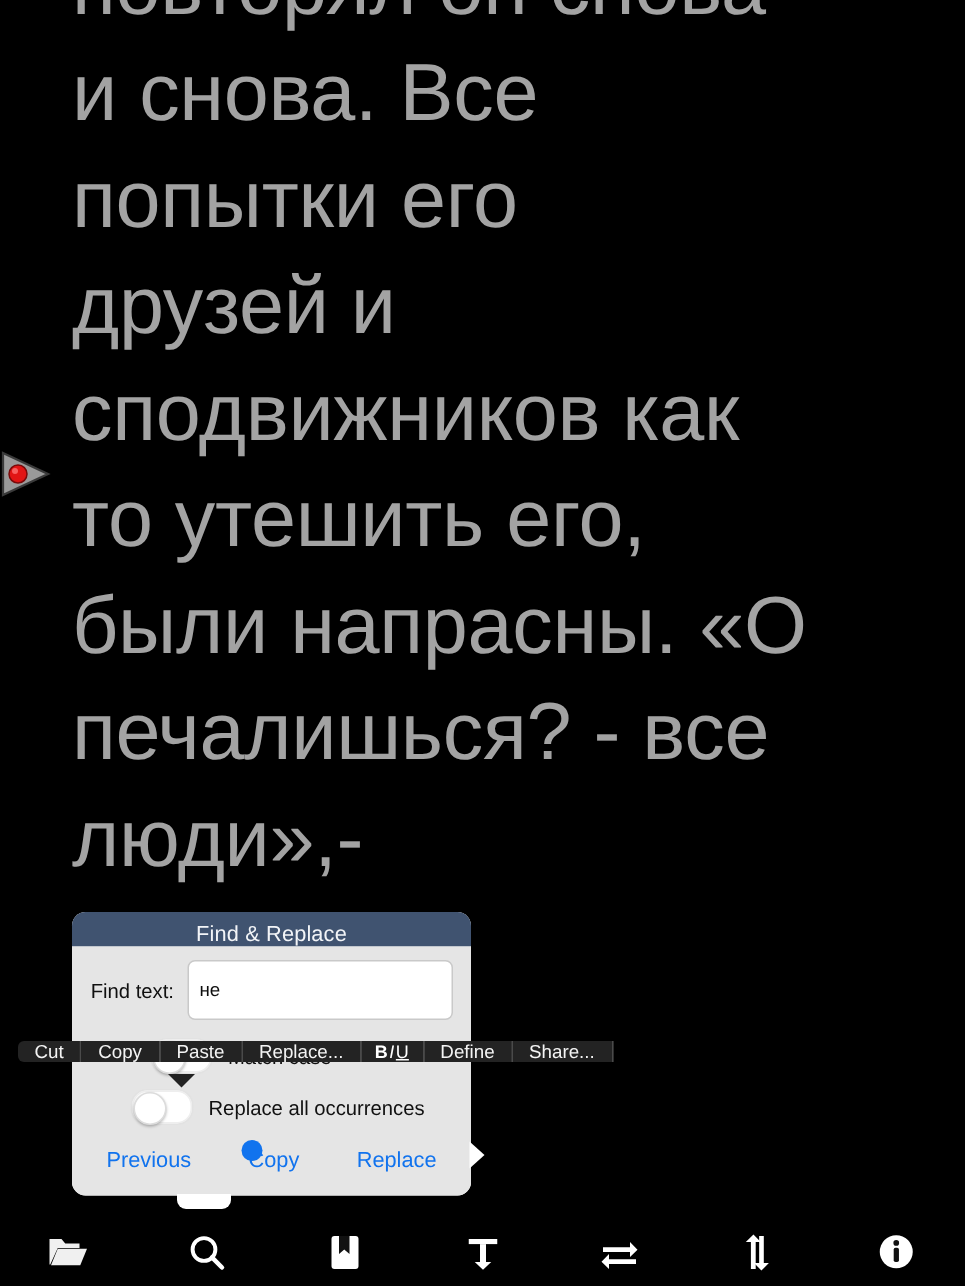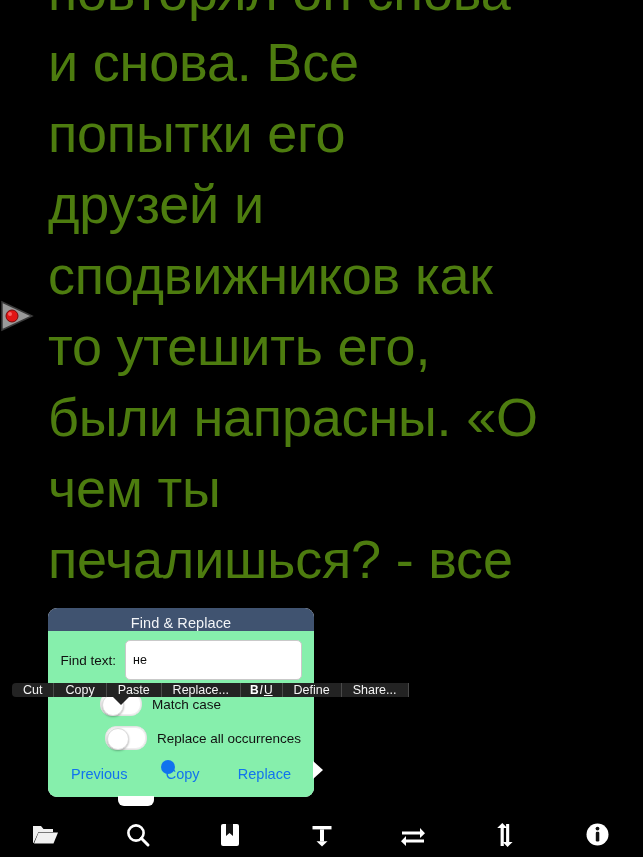--- a/index.html
+++ b/index.html
@@ -21,21 +21,21 @@
     position: absolute;
     left: 0; top: 0;
     width: 643px;
     height: 812px;
     background: #000;
     overflow: hidden;
     box-sizing: border-box;
     padding: 0 14px 0 48px;
   }
   #reader-text .line {
-    color: #4d7c0f;
+    color: #a3a3a3;
     font-size: 54px;
     line-height: 71px;
     font-weight: 400;
     white-space: nowrap;
     letter-spacing: -0.2px;
   }
   #reader-text .line:first-child {
     margin-top: -44px;
   }
 
@@ -65,21 +65,21 @@
     background: #405370;
     color: #f2f4f7;
     font-size: 14.5px;
     text-align: center;
     padding: 7px 0 0;
     border-radius: 9px 9px 0 0;
     letter-spacing: 0.1px;
   }
   #find-replace-dialog .dlg-body {
     padding: 0 0 0 0;
-    background: #86efac;
+    background: #e5e5e5;
     border-radius: 0 0 9px 9px;
   }
   .field-row {
     display: flex;
     align-items: center;
     padding: 9px 12px 9px 12px;
   }
   .field-row .fld-label {
     font-size: 13.5px;
     color: #101010;
@@ -130,21 +130,21 @@
   .matchcase-row .tog-label,
   .repl-all-row .tog-label {
     font-size: 13.5px;
     color: #111;
     margin-left: 10px;
     white-space: nowrap;
   }
   .repl-all-row {
     display: flex;
     align-items: center;
-    padding: 4px 12px 10px 57px;
+    padding: 4px 12px 10px 39px;
   }
   .action-row {
     display: flex;
     align-items: center;
     justify-content: space-between;
     padding: 4px 20px 13px 20px;
     position: relative;
   }
   .action-row .act-btn {
     color: #1173ee;
@@ -183,24 +183,24 @@
     width: 0; height: 0;
     border-top: 9px solid transparent;
     border-bottom: 9px solid transparent;
     border-left: 10px solid #ffffff;
   }
 
   
   #context-menu {
     position: absolute;
     left: 12px;
-    top: 664px;
+    top: 684px;
     height: 33px;
     display: flex;
-    align-items: flex-end;
+    align-items: center;
     z-index: 40;
     border-radius: 4px;
     overflow: visible;
   }
   #context-menu .cm-item {
     background: #232323;
     color: #f4f4f4;
     font-size: 12.5px;
     display: flex;
     align-items: center;
@@ -264,21 +264,20 @@
 <body>
 
 <div id="reader-text">
   <div class="line">повторял он снова</div>
   <div class="line">и снова. Все</div>
   <div class="line">попытки его</div>
   <div class="line">друзей и</div>
   <div class="line">сподвижников как</div>
   <div class="line">то утешить его,</div>
   <div class="line">были напрасны. «О</div>
-  <div class="line">чем ты</div>
   <div class="line">печалишься?  - все</div>
   <div class="line">люди»,-</div>
   <div class="line">   они ему.</div>
   <div class="line">           то</div>
 </div>
 
 <svg id="mouse-cursor" viewBox="0 0 34 32">
   <polygon points="2,2 32,16 2,30" fill="#9a9a9a" stroke="#3a3a3a" stroke-width="1.5"></polygon>
   <circle cx="12" cy="16" r="6" fill="#e21515" stroke="#7a0a0a" stroke-width="1"></circle>
   <circle cx="10" cy="14" r="2" fill="#ff7a7a" opacity="0.75"></circle>

